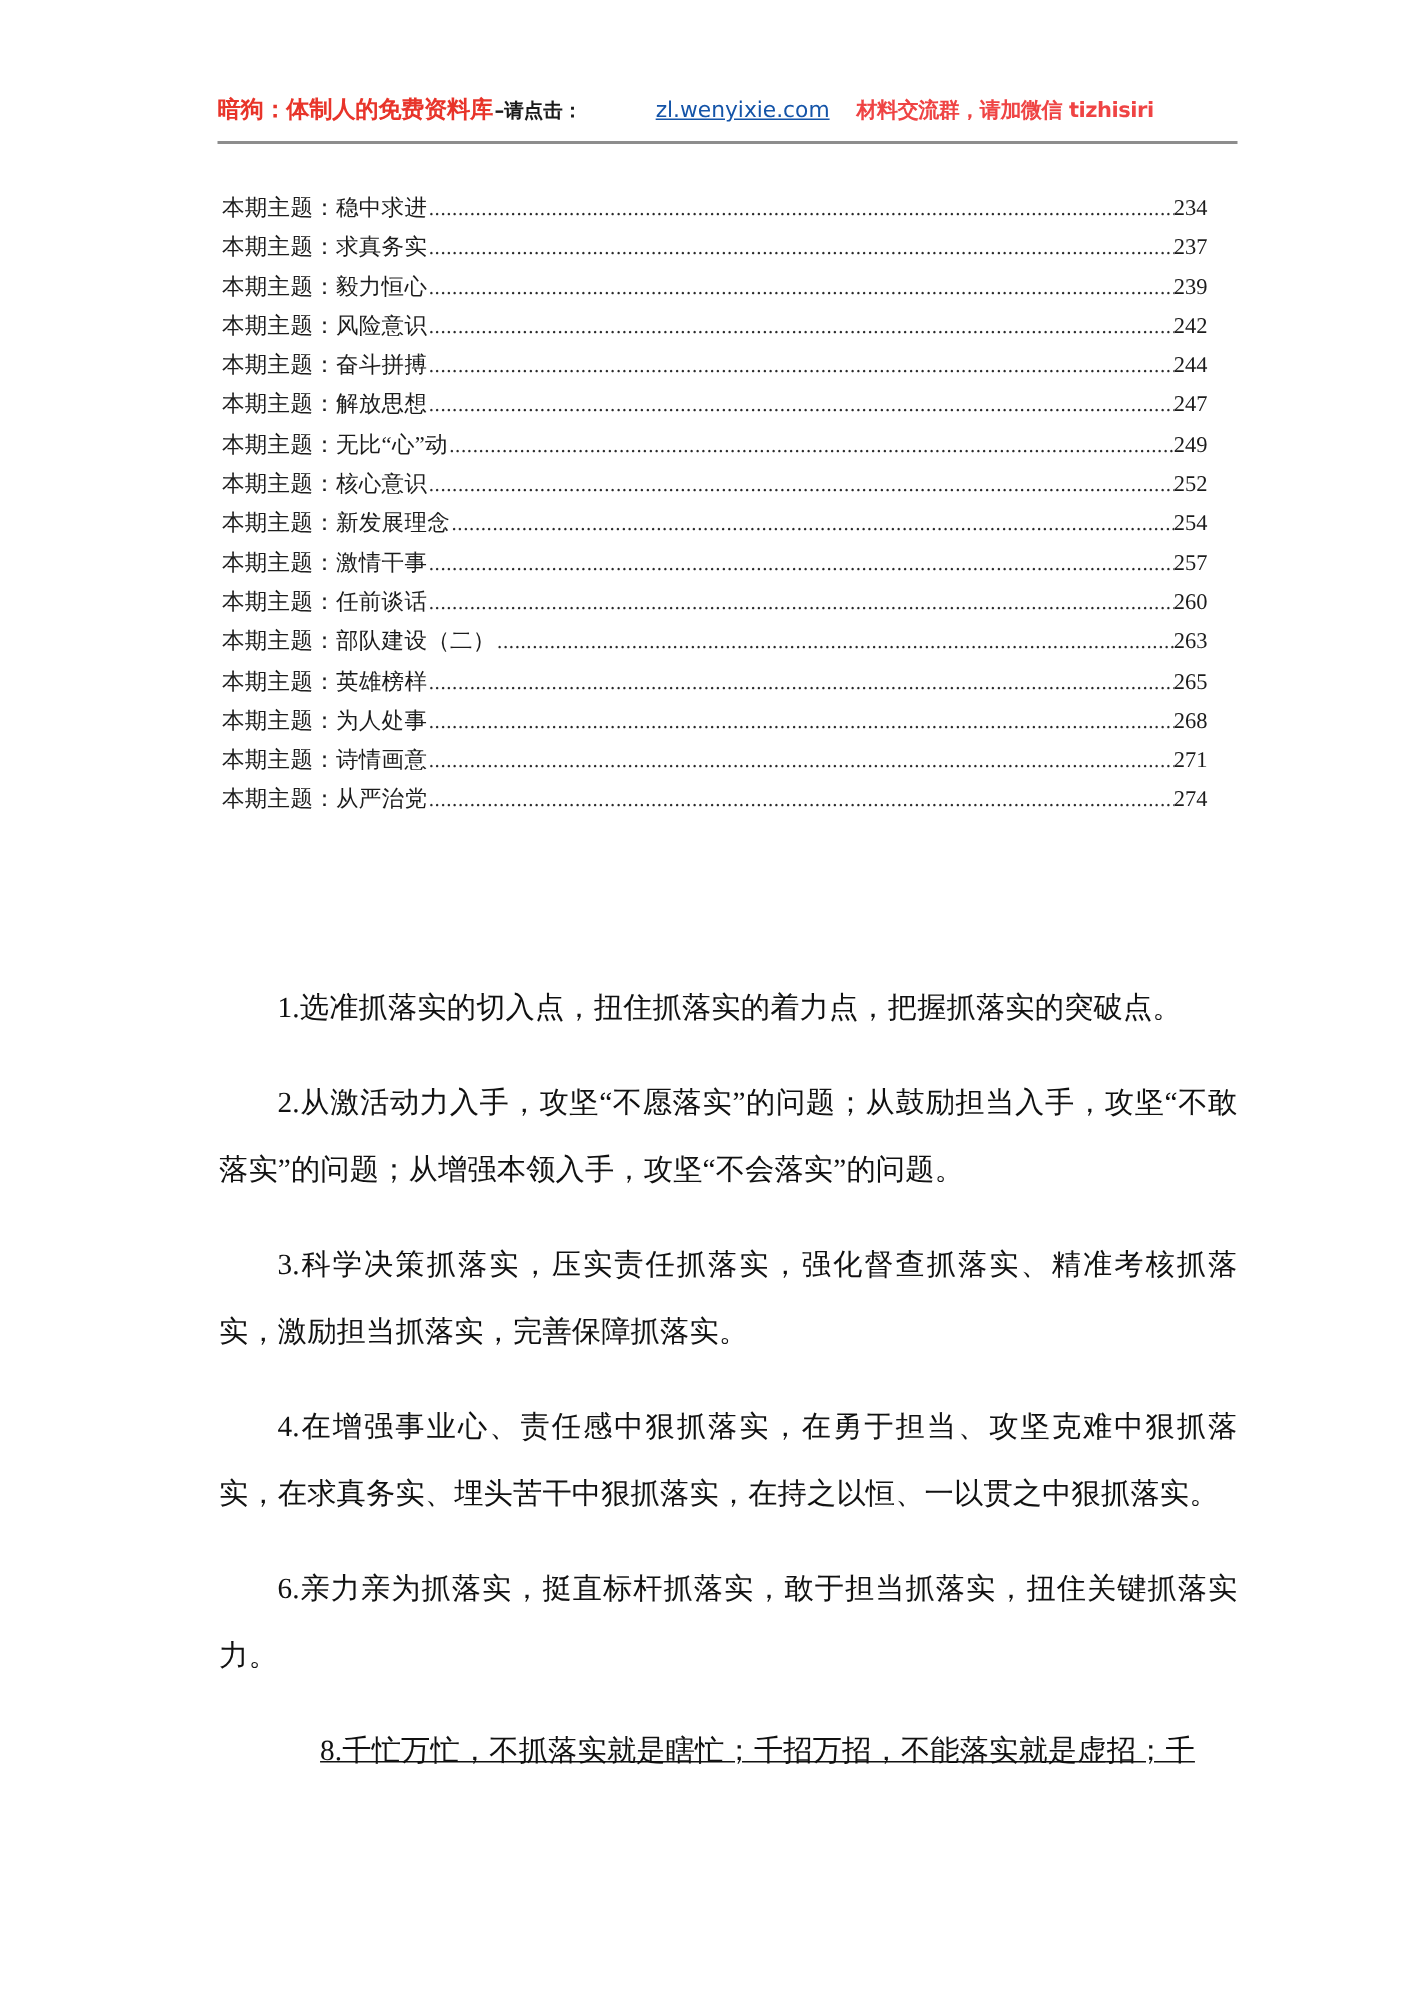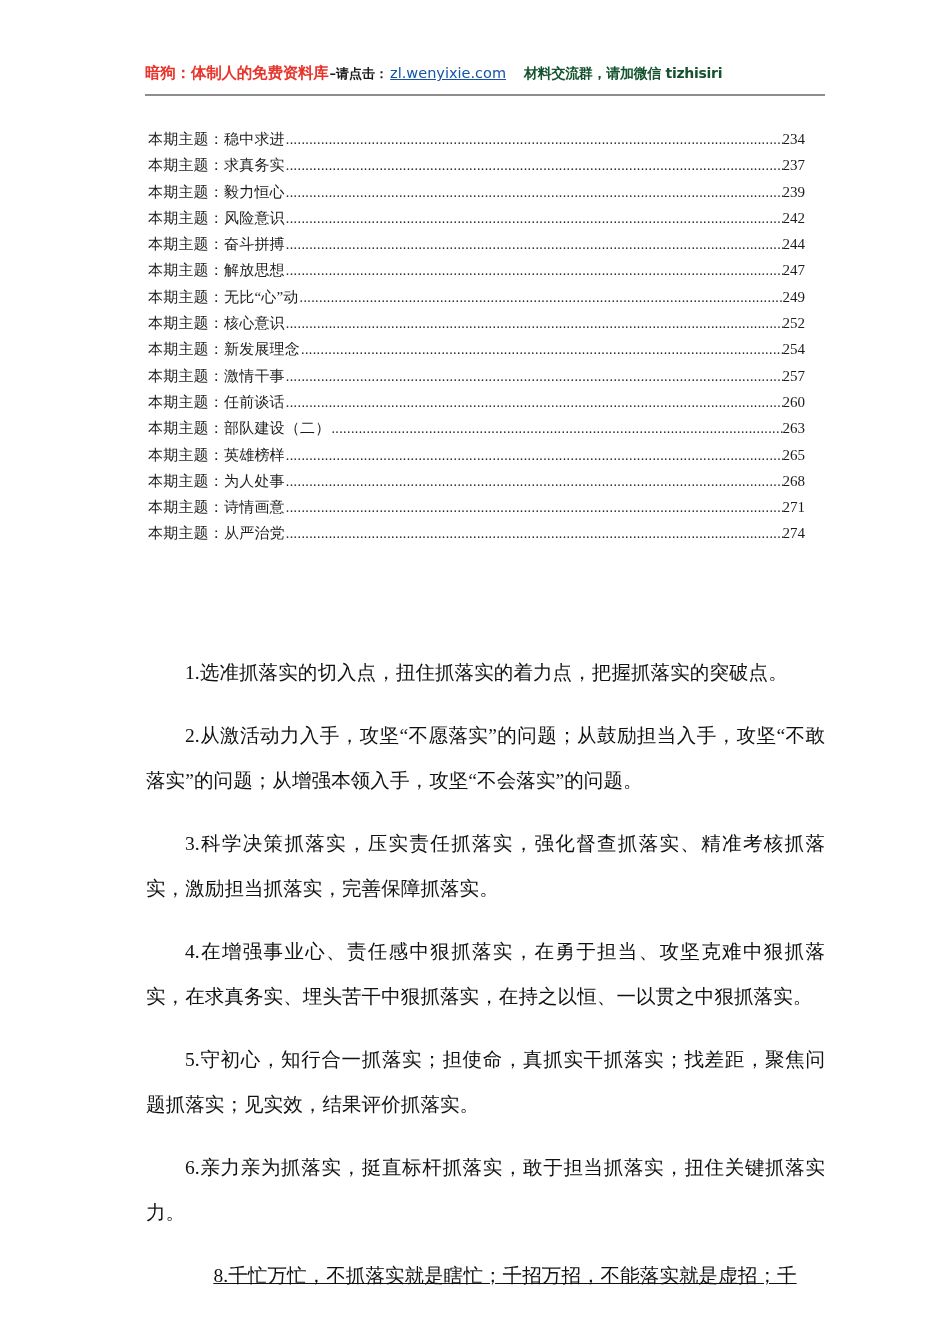--- a/index.html
+++ b/index.html
@@ -52,23 +52,24 @@
     font-size: 13px;
     padding-left: 1px;
   }
   .hdr-link {
     color: #1454a8;
     text-decoration: underline;
     font-family: "DejaVu Sans", "Liberation Sans", sans-serif;
     font-size: 14.5px;
     font-weight: normal;
     padding-left: 2px;
+    margin-left: 47px;
   }
   .hdr-tail {
-    color: #14532d;
+    color: #ef4444;
     font-family: "DejaVu Sans", "Liberation Sans", sans-serif;
     font-size: 14px;
     font-weight: bold;
     padding-left: 18px;
     letter-spacing: -0.3px;
   }
   .header-rule {
     position: absolute;
     left: 145px;
     top: 94px;
@@ -267,18 +268,17 @@
     </div>
 
   </div>
 
 
   <div class="body-text">
     <p class="para">1.选准抓落实的切入点，扭住抓落实的着力点，把握抓落实的突破点。</p>
     <p class="para">2.从激活动力入手，攻坚“不愿落实”的问题；从鼓励担当入手，攻坚“不敢落实”的问题；从增强本领入手，攻坚“不会落实”的问题。</p>
     <p class="para">3.科学决策抓落实，压实责任抓落实，强化督查抓落实、精准考核抓落实，激励担当抓落实，完善保障抓落实。</p>
     <p class="para">4.在增强事业心、责任感中狠抓落实，在勇于担当、攻坚克难中狠抓落实，在求真务实、埋头苦干中狠抓落实，在持之以恒、一以贯之中狠抓落实。</p>
-    <p class="para">5.守初心，知行合一抓落实；担使命，真抓实干抓落实；找差距，聚焦问题抓落实；见实效，结果评价抓落实。</p>
     <p class="para">6.亲力亲为抓落实，挺直标杆抓落实，敢于担当抓落实，扭住关键抓落实力。</p>
     <p class="para last">8.千忙万忙，不抓落实就是瞎忙；千招万招，不能落实就是虚招；千</p>
   </div>
 
 </div>
 
 </body></html>

